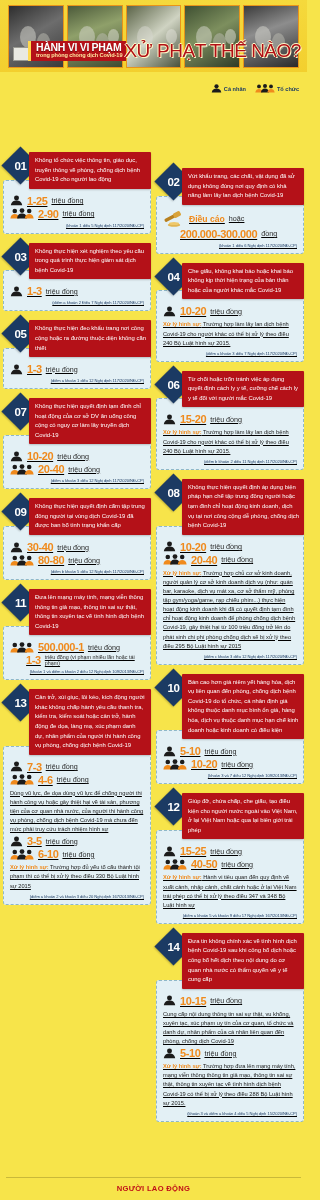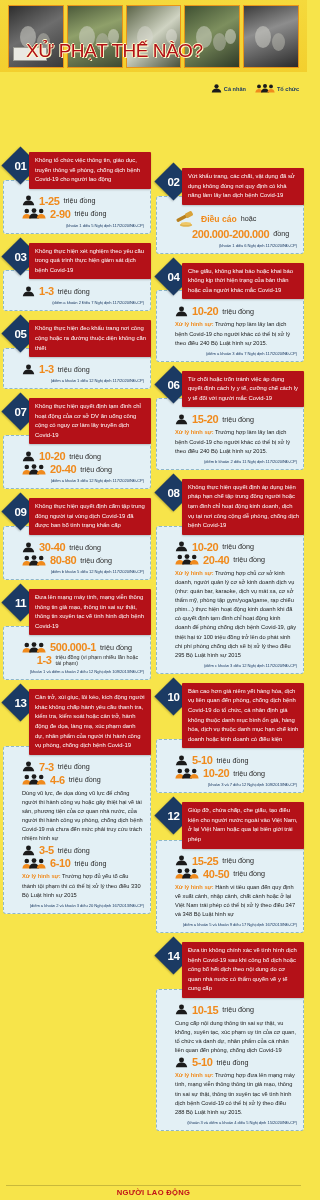--- a/index.html
+++ b/index.html
@@ -127,26 +127,27 @@
     font-size: 5.9px;
     line-height: 1.62;
     padding: 4px 5px 4px 6px;
     position: relative;
     z-index: 6;
     border-radius: 1px;
     box-shadow: 0 1px 2px rgba(0,0,0,.2);
   }
   .panel {
     margin-top: -9px;
-    padding: 13px 6px 5px 18px;
+    padding: 13px 6px 5px 6px;
     background: #e3f0f5;
     border: 1px dashed #8fb8c9;
     border-radius: 3px;
     position: relative;
     z-index: 1;
+    text-decoration: underline;
   }
   .fine-row { display: flex; align-items: center; gap: 4px; margin: 1px 0; }
   .amount {
     font-size: 11px; font-weight: bold; color: #f08a1c;
     letter-spacing: -0.4px; white-space: nowrap;
   }
   .unit { font-size: 7.2px; color: #2b2b2b; }
   .unit.sm { font-size: 5.4px; }
   .warn { font-size: 8.6px; font-weight: bold; color: #f08a1c; }
   .note {
@@ -158,21 +159,21 @@
     margin-top: 3px; letter-spacing: -0.05px;
   }
 
   
   .ic { flex: 0 0 auto; display: block; }
 
   
   .footer {
     position: absolute;
     bottom: 0; left: 0; right: 0;
-    height: 15px;
+    height: 23px;
     background: #f7e44a;
     display: flex; align-items: center; justify-content: center;
   }
   .footer .brand {
     font-size: 7.6px; font-weight: bold; color: #c01018;
     letter-spacing: 0.3px;
   }
   .footer .rule {
     position: absolute; left: 6px; right: 6px; top: 0;
     height: 1px; background: #c9b93a;
@@ -201,20 +202,24 @@
       <div class="blob b1"></div>
         <div class="blob b2"></div>
         <div class="blob b3"></div>
     </div>
     <div class="photo p5">
       <div class="blob b1"></div>
         <div class="blob b2"></div>
     </div>
   </div>
   <div class="title-band">
+    <div class="title-left">
+      <div class="l1">HÀNH VI VI PHẠM</div>
+      <div class="l2">trong phòng chống dịch Covid-19</div>
+    </div>
     <div class="title-right">XỬ PHẠT THẾ NÀO?</div>
   </div>
 </div>
 
 <div class="legend">
   <div class="legend-item">
     <svg class="ic" width="11" height="9" viewBox="0 0 11 9">
       <circle cx="5.5" cy="2.3" r="2.1" fill="#1b1b1b"></circle>
       <path d="M0.7 8.6 C1.2 5.6 3.1 4.6 5.5 4.6 C7.9 4.6 9.8 5.6 10.3 8.6 Z" fill="#1b1b1b"></path>
     </svg>
@@ -446,21 +451,21 @@
       <rect x="1" y="5.5" width="13" height="3.4" rx="1.4" fill="#b8801f" transform="rotate(-28 7 7)"></rect>
       <rect x="10" y="1" width="7.5" height="5" rx="1.6" fill="#d9a33a" transform="rotate(-28 14 3)"></rect>
       <ellipse cx="11" cy="14" rx="6.2" ry="1.7" fill="#e0b451"></ellipse>
       <ellipse cx="11" cy="12.6" rx="5" ry="1.5" fill="#efc869"></ellipse>
             </svg>
       <span class="warn">Điều cáo</span>
       <span class="unit">hoặc</span>
     </div>
     <div class="fine-row">
       <span style="display:inline-block;width:13px"></span>
-      <span class="amount">200.000-200.000</span>
+      <span class="amount">200.000-300.000</span>
       <span class="unit">đồng</span>
     </div>
           <div class="cite">(khoản 1 điều 6 Nghị định 117/2020/NĐ-CP)</div>
         </div>
   </div>
       <div class="card">
     <div class="badge">
           <b>04</b>
         </div>
     <div class="headline">Che giấu, không khai báo hoặc khai báo không kịp thời hiện trạng của bản thân hoặc của người khác mắc Covid-19</div>

